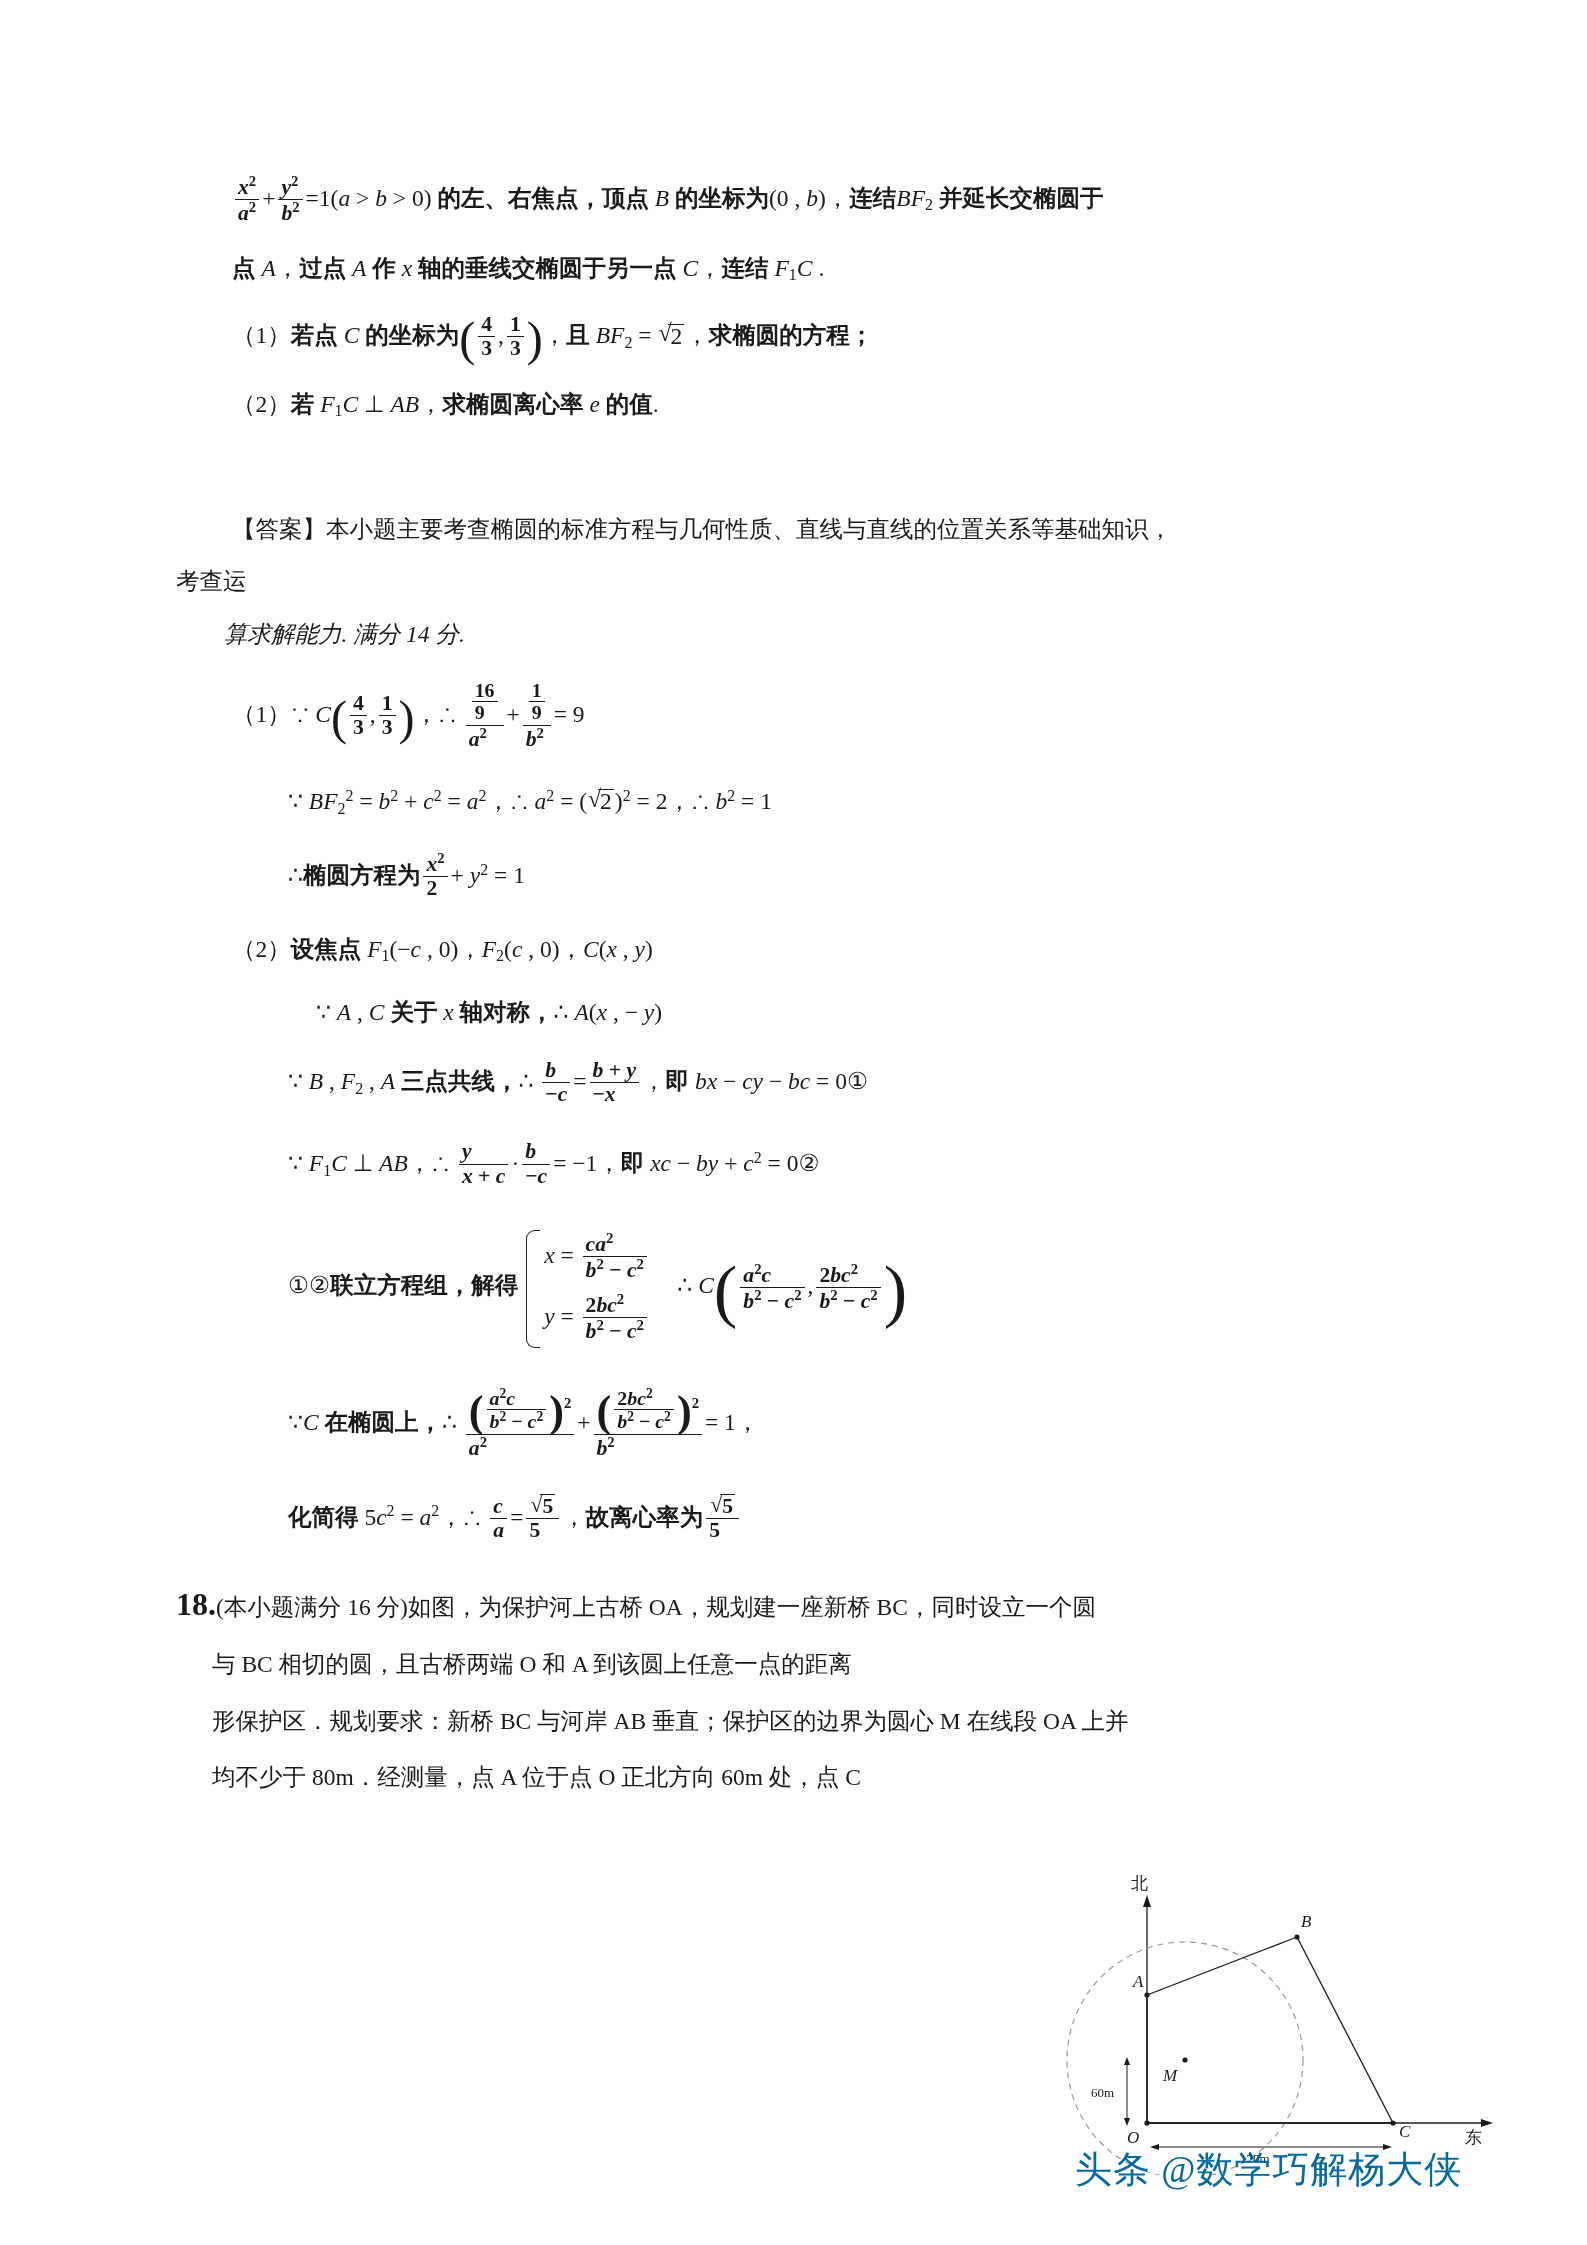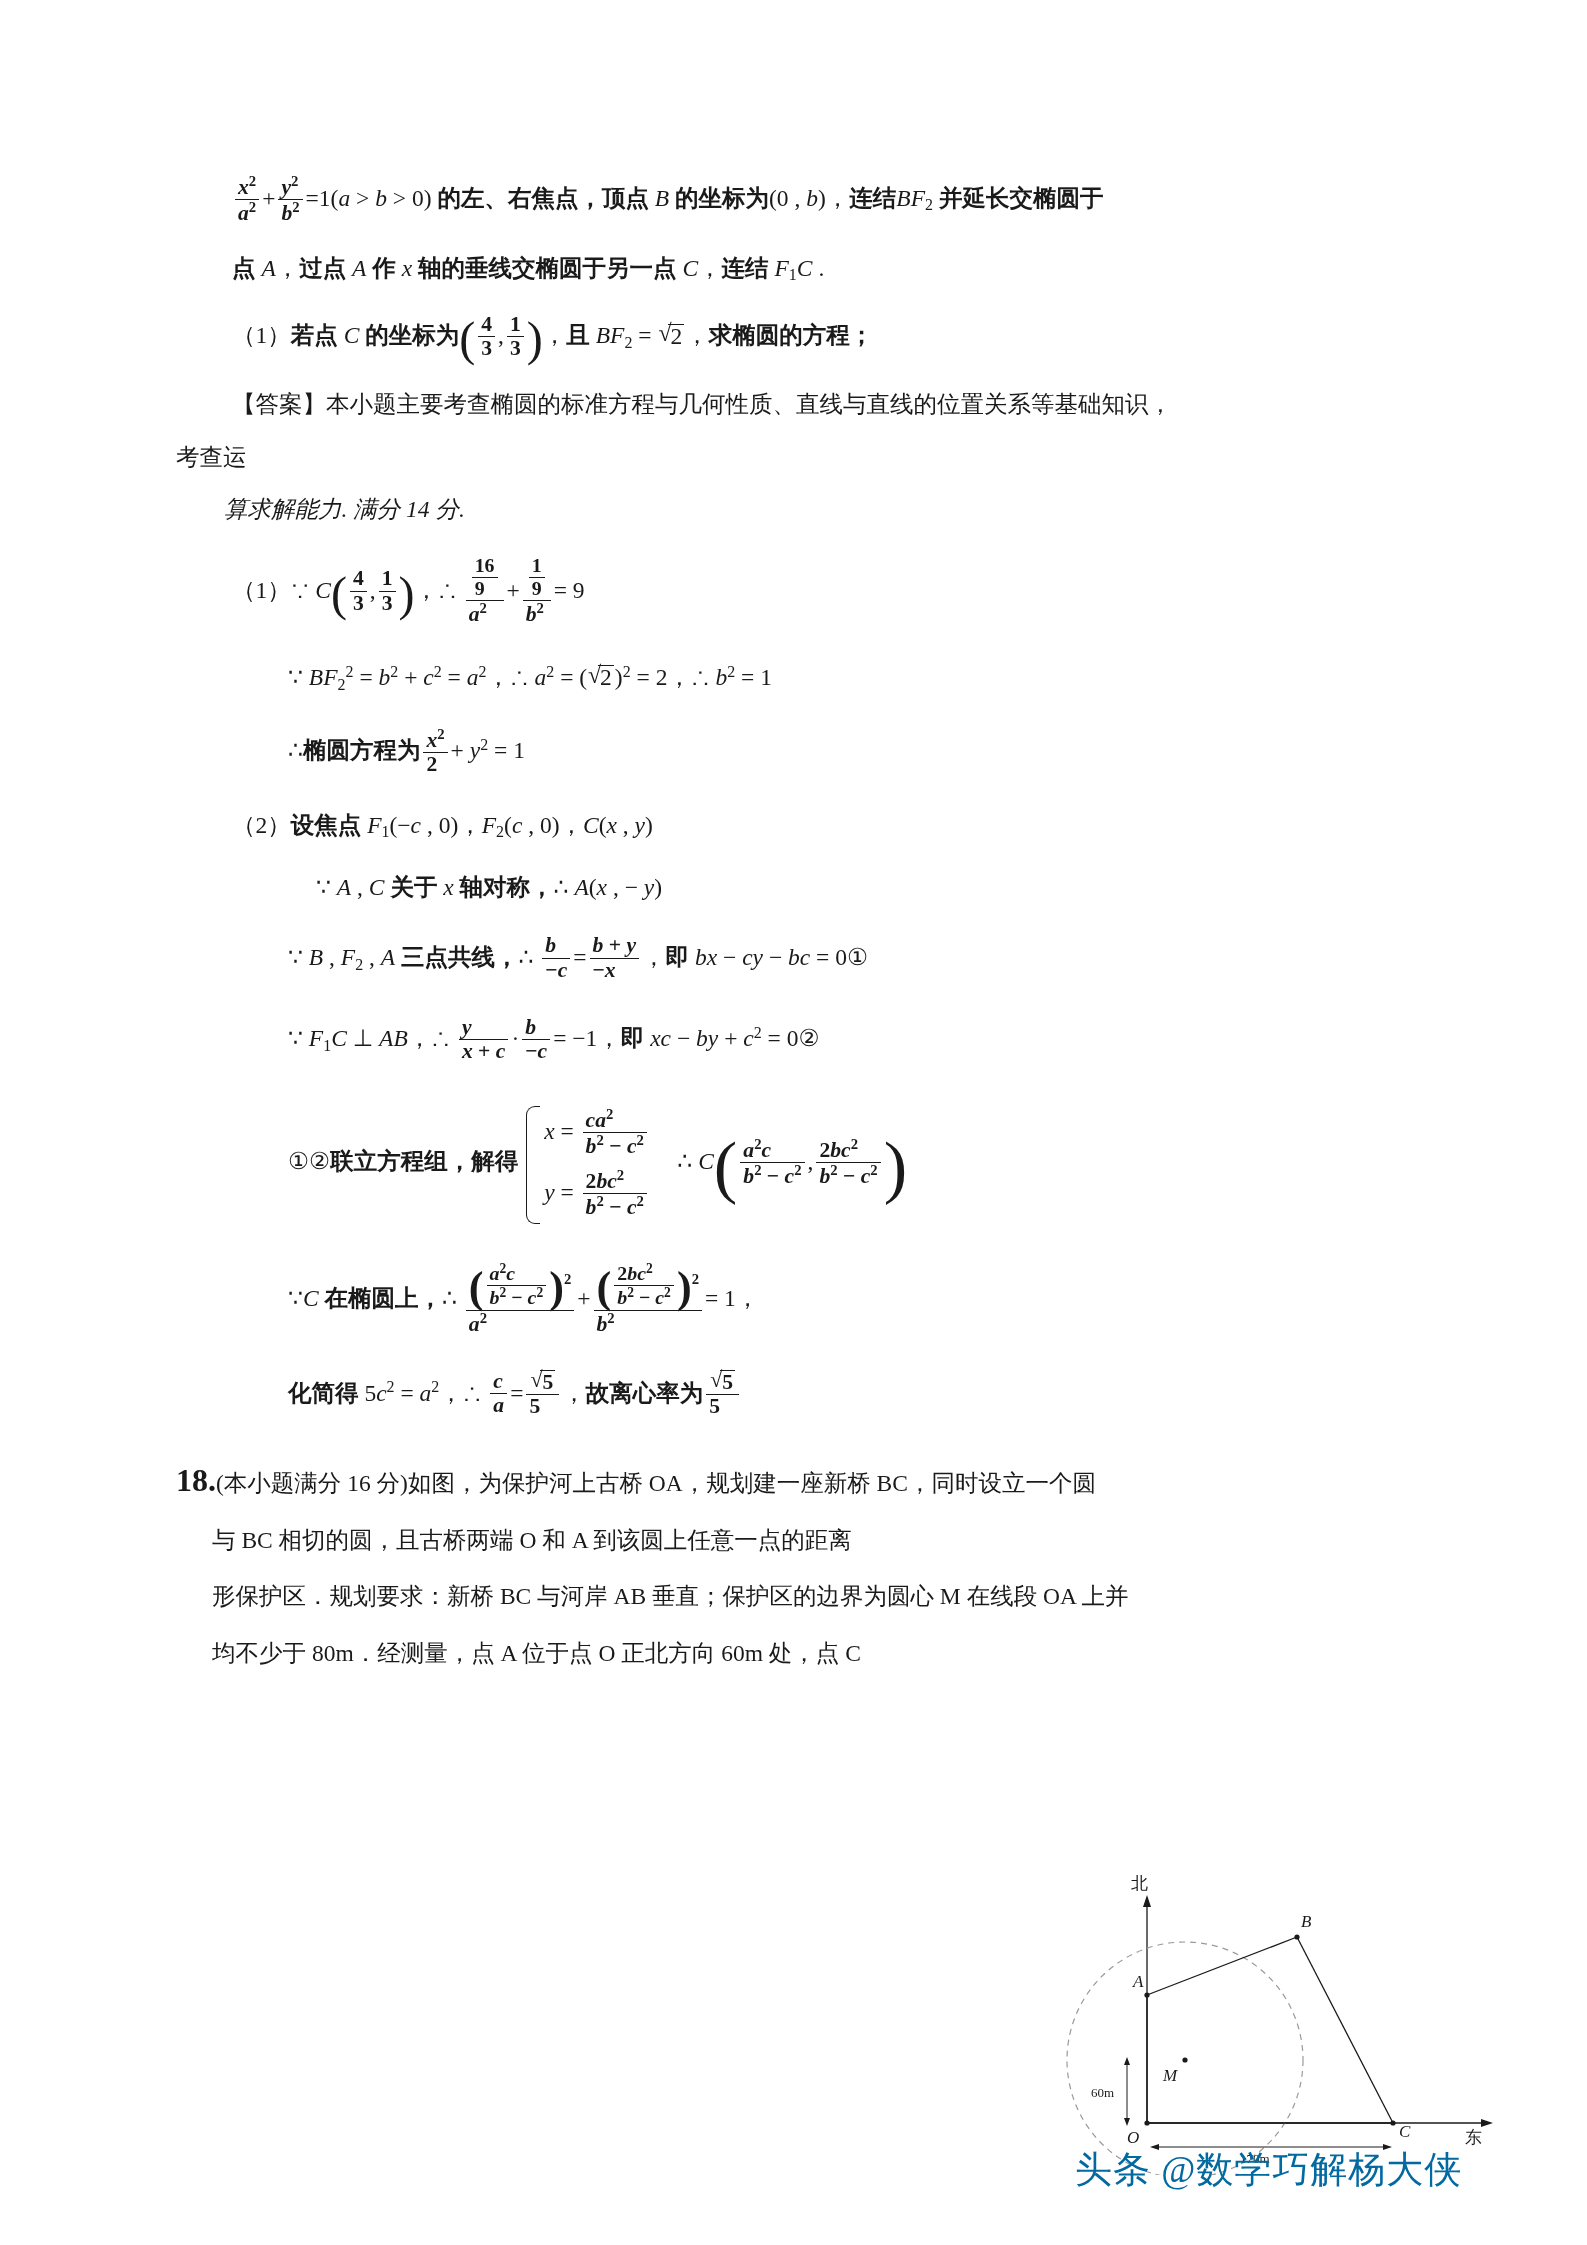--- a/index.html
+++ b/index.html
@@ -144,20 +144,23 @@
     </div>
 
     <div class="line">
       <span class="cn">点</span> <i class="m">A</i>，<span class="cn">过点</span> <i class="m">A</i> <span class="cn">作</span> <i class="m">x</i> <span class="cn">轴的垂线交椭圆于另一点</span> <i class="m">C</i>，<span class="cn">连结</span> <i class="m">F</i><sub>1</sub><i class="m">C</i> .
     </div>
 
     <div class="line">
       （1）<span class="cn">若点</span> <i class="m">C</i> <span class="cn">的坐标为</span><span class="pbig">(</span><span class="frac"><span class="nu">4</span><span class="de">3</span></span>,<span class="frac"><span class="nu">1</span><span class="de">3</span></span><span class="pbig">)</span>，<span class="cn">且</span> <i class="m">BF</i><sub>2</sub> = <span class="sqrt"><span class="rad">2</span></span>，<span class="cn">求椭圆的方程；</span>
     </div>
 
+    <div class="line" style="margin-bottom:98px;">
+      （2）<span class="cn">若</span> <i class="m">F</i><sub>1</sub><i class="m">C</i> ⊥ <i class="m">AB</i>，<span class="cn">求椭圆离心率</span> <i class="m">e</i> <span class="cn">的值</span>.
+    </div>
 
     <div class="line" style="margin-bottom:29px;">
       <span>【答案】</span><span>本小题主要考查椭圆的标准方程与几何性质、直线与直线的位置关系等基础知识，</span>
     </div>
     <div class="line" style="margin-left:-56px; margin-bottom:29px;">
       <span>考查运</span>
     </div>
     <div class="line indent1" style="margin-left:-36px; margin-bottom:36px;">
       <span>算求解能力. 满分 14 分.</span>
     </div>

